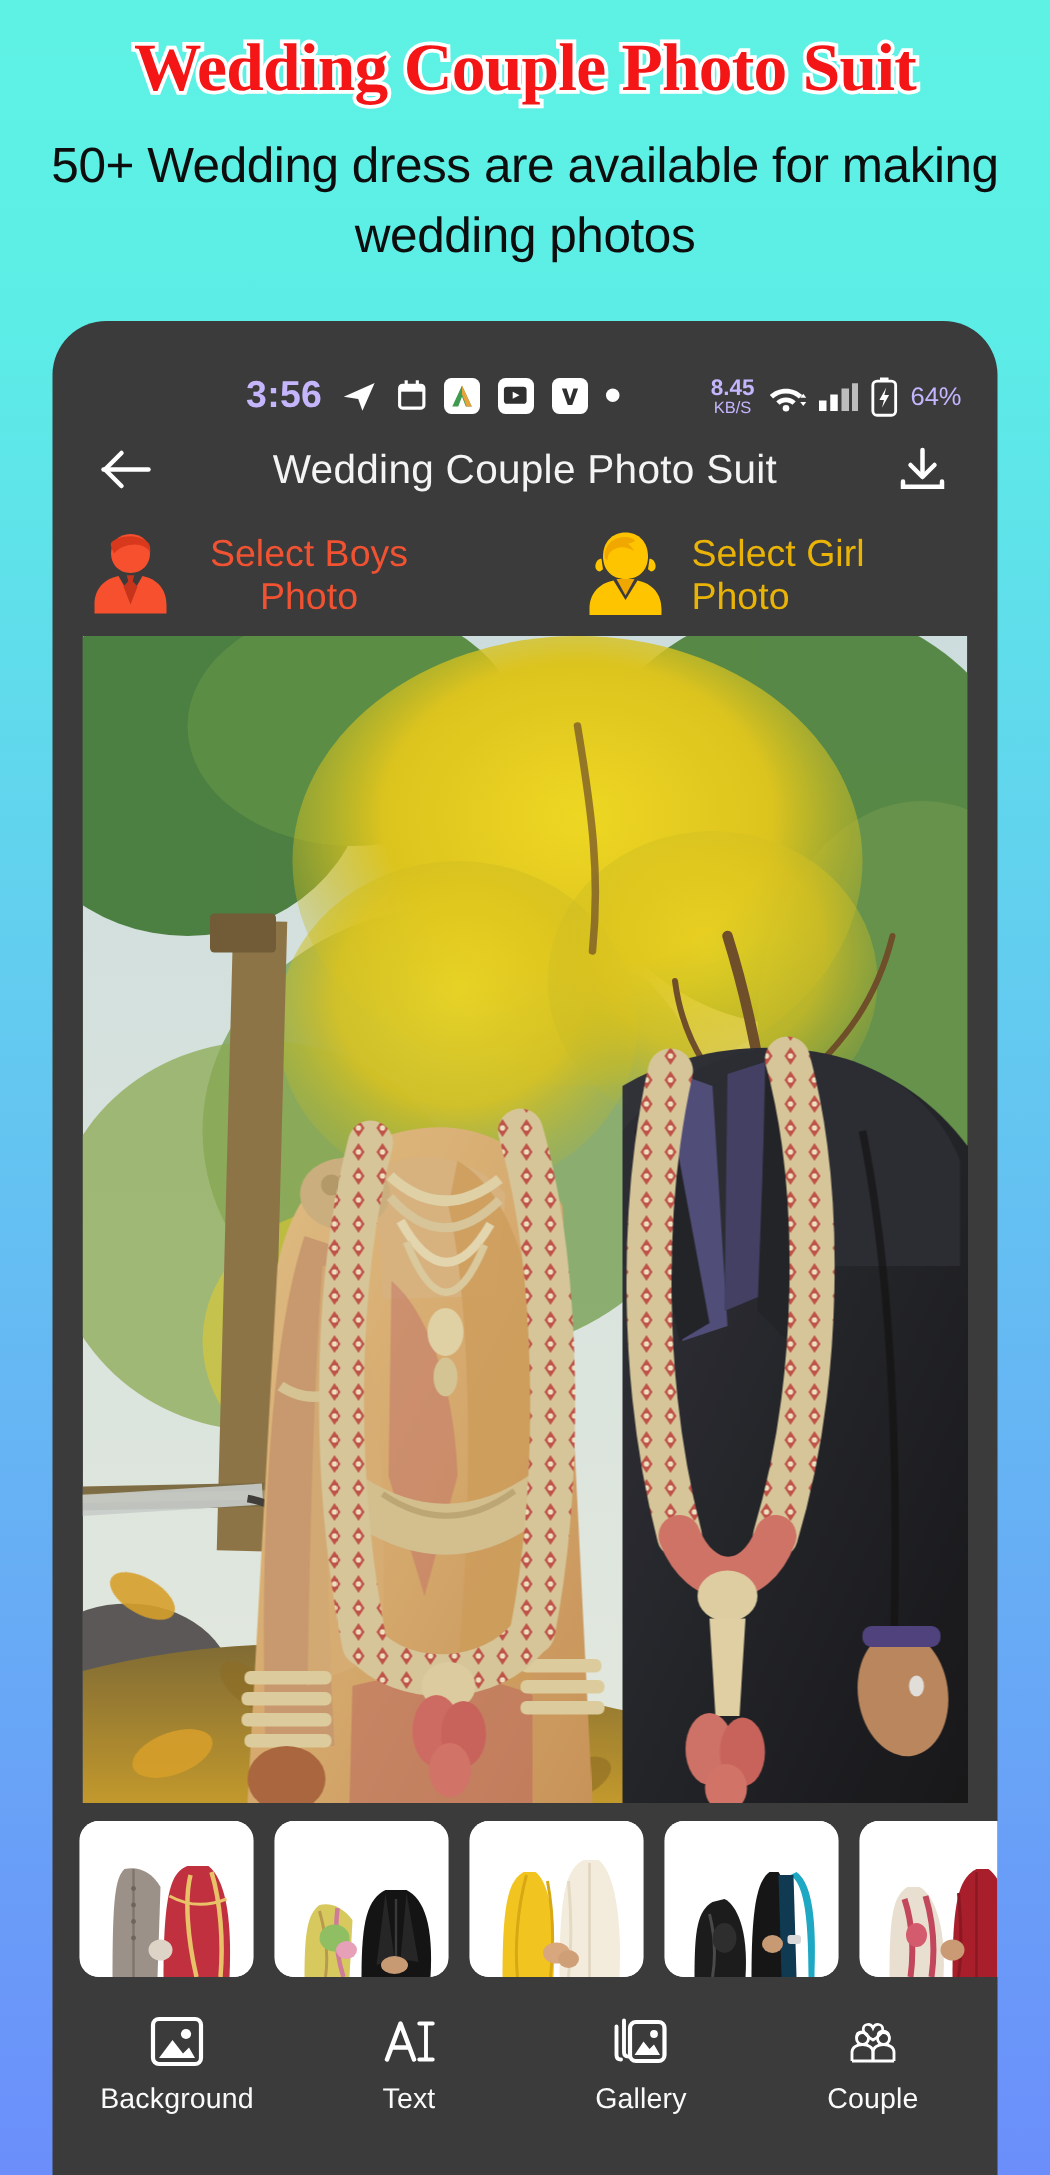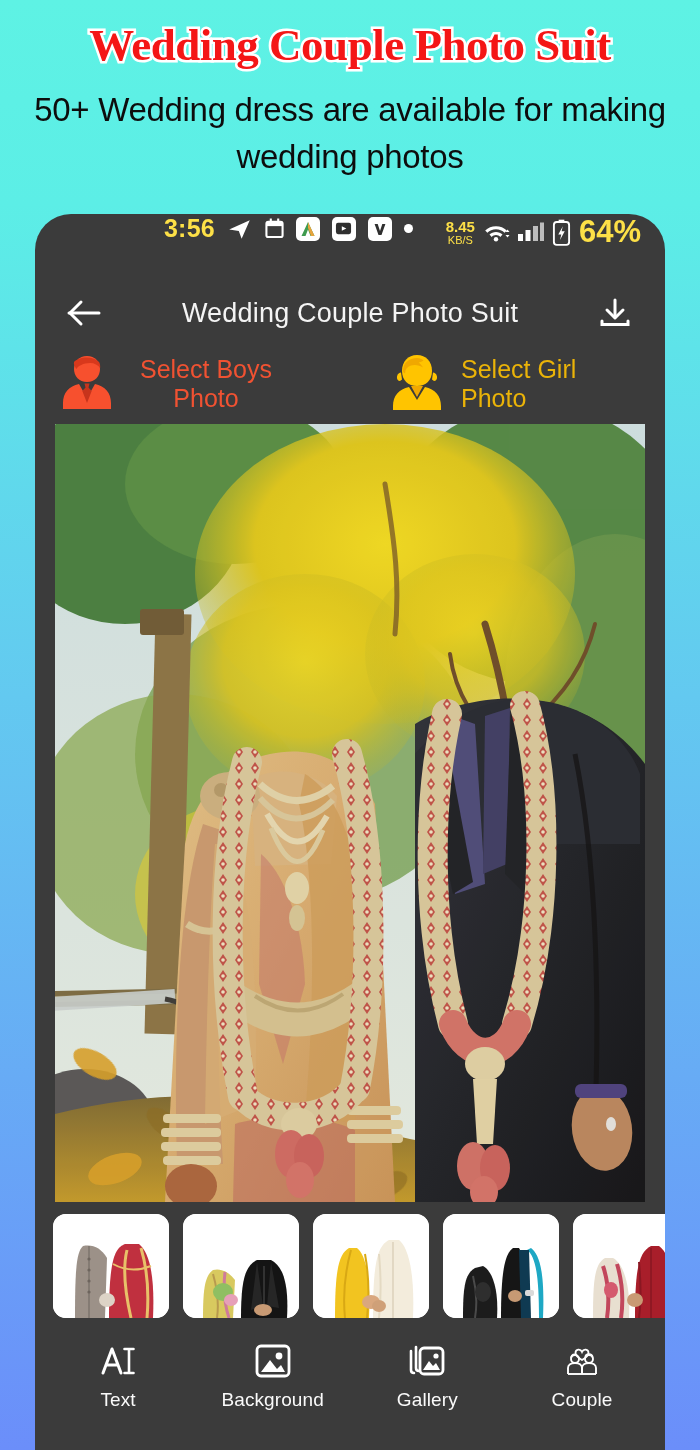--- a/index.html
+++ b/index.html
@@ -28,33 +28,33 @@
   .phone {
     position:absolute; left:35px; top:214px;
     width:630px; height:1236px;
     background:#3b3b3b;
     border-radius:36px 36px 0 0;
     overflow:hidden;
   }
 
   
   .statusbar {
-    height:64px; display:flex; align-items:flex-start;
-    padding:0 24px; color:#fde047;
+    height:64px; display:flex; align-items:flex-end;
+    padding:0 24px; color:#c4b5fd;
   }
   .sb-left { display:flex; align-items:center; gap:12px; flex:0 0 auto; margin-left:105px; }
   .sb-time { font-size:25px; font-weight:bold; letter-spacing:0.2px; }
   .sb-ico { display:inline-flex; align-items:center; justify-content:center; }
   .ico-box { width:24px; height:24px; border-radius:5px; background:#fff; display:inline-flex; align-items:center; justify-content:center; }
   .sb-dot { width:9px; height:9px; border-radius:50%; background:#fff; display:inline-block; }
   .sb-right { margin-left:auto; display:flex; align-items:center; gap:7px; }
   .kbs { display:flex; flex-direction:column; align-items:center; line-height:1; }
   .kbs-num { font-size:15px; font-weight:bold; }
   .kbs-unit { font-size:11px; font-weight:normal; margin-top:1px; }
-  .sb-batt-txt { font-size:31px; font-weight:bold; margin-left:1px; }
+  .sb-batt-txt { font-size:17px; font-weight:normal; margin-left:1px; }
 
   
   .appbar { height:70px; display:flex; align-items:center; padding:0 28px; }
   .appbar-title { flex:1; text-align:center; color:#f4f4f4; font-size:27px; letter-spacing:0.2px; }
   .icon-btn { width:44px; height:44px; display:flex; align-items:center; justify-content:center; cursor:pointer; }
 
   
   .selrow { display:flex; align-items:center; height:72px; padding:0 22px; }
   .sel { display:flex; align-items:center; gap:14px; cursor:pointer; }
   .sel-boys { flex:0 0 330px; }
@@ -467,36 +467,36 @@
       </svg>
     </div>
 
   </div>
 
   <div class="toolbar">
 
     <div class="tool">
       <span class="tool-ico">
         <svg width="38" height="38" viewBox="0 0 38 38">
-          <path d="M4 31 L13 7 L22 31 M7.5 23 L18.5 23" stroke="#fff" stroke-width="3" fill="none" stroke-linecap="round" stroke-linejoin="round"></path>
-          <path d="M30 7 L30 31 M25.5 7 L34.5 7 M25.5 31 L34.5 31" stroke="#fff" stroke-width="2.6" fill="none" stroke-linecap="round"></path>
-        </svg>
-      </span>
-      <span class="tool-label">Text</span>
+          <rect x="3" y="4" width="32" height="30" rx="4" fill="none" stroke="#fff" stroke-width="2.8"></rect>
+          <circle cx="25" cy="14" r="3.4" fill="#fff"></circle>
+          <path d="M7 30 L16 18 L23 27 L27 23 L31 30z" fill="#fff"></path>
+        </svg>
+      </span>
+      <span class="tool-label">Background</span>
     </div>
 
     <div class="tool">
       <span class="tool-ico">
         <svg width="38" height="38" viewBox="0 0 38 38">
-          <rect x="3" y="4" width="32" height="30" rx="4" fill="none" stroke="#fff" stroke-width="2.8"></rect>
-          <circle cx="25" cy="14" r="3.4" fill="#fff"></circle>
-          <path d="M7 30 L16 18 L23 27 L27 23 L31 30z" fill="#fff"></path>
-        </svg>
-      </span>
-      <span class="tool-label">Background</span>
+          <path d="M4 31 L13 7 L22 31 M7.5 23 L18.5 23" stroke="#fff" stroke-width="3" fill="none" stroke-linecap="round" stroke-linejoin="round"></path>
+          <path d="M30 7 L30 31 M25.5 7 L34.5 7 M25.5 31 L34.5 31" stroke="#fff" stroke-width="2.6" fill="none" stroke-linecap="round"></path>
+        </svg>
+      </span>
+      <span class="tool-label">Text</span>
     </div>
 
     <div class="tool">
       <span class="tool-ico">
         <svg width="38" height="38" viewBox="0 0 38 38">
           <path d="M3 9 L3 28 C3 30 4 31 6 31" stroke="#fff" stroke-width="2.6" fill="none" stroke-linecap="round"></path>
           <path d="M8 5 L8 26 C8 28 9 29 11 29" stroke="#fff" stroke-width="2.6" fill="none" stroke-linecap="round"></path>
           <rect x="12" y="6" width="23" height="26" rx="4" fill="none" stroke="#fff" stroke-width="2.8"></rect>
           <circle cx="28" cy="14" r="2.6" fill="#fff"></circle>
           <path d="M15 28 L21 19 L25 24 L28 21 L32 28z" fill="#fff"></path>

